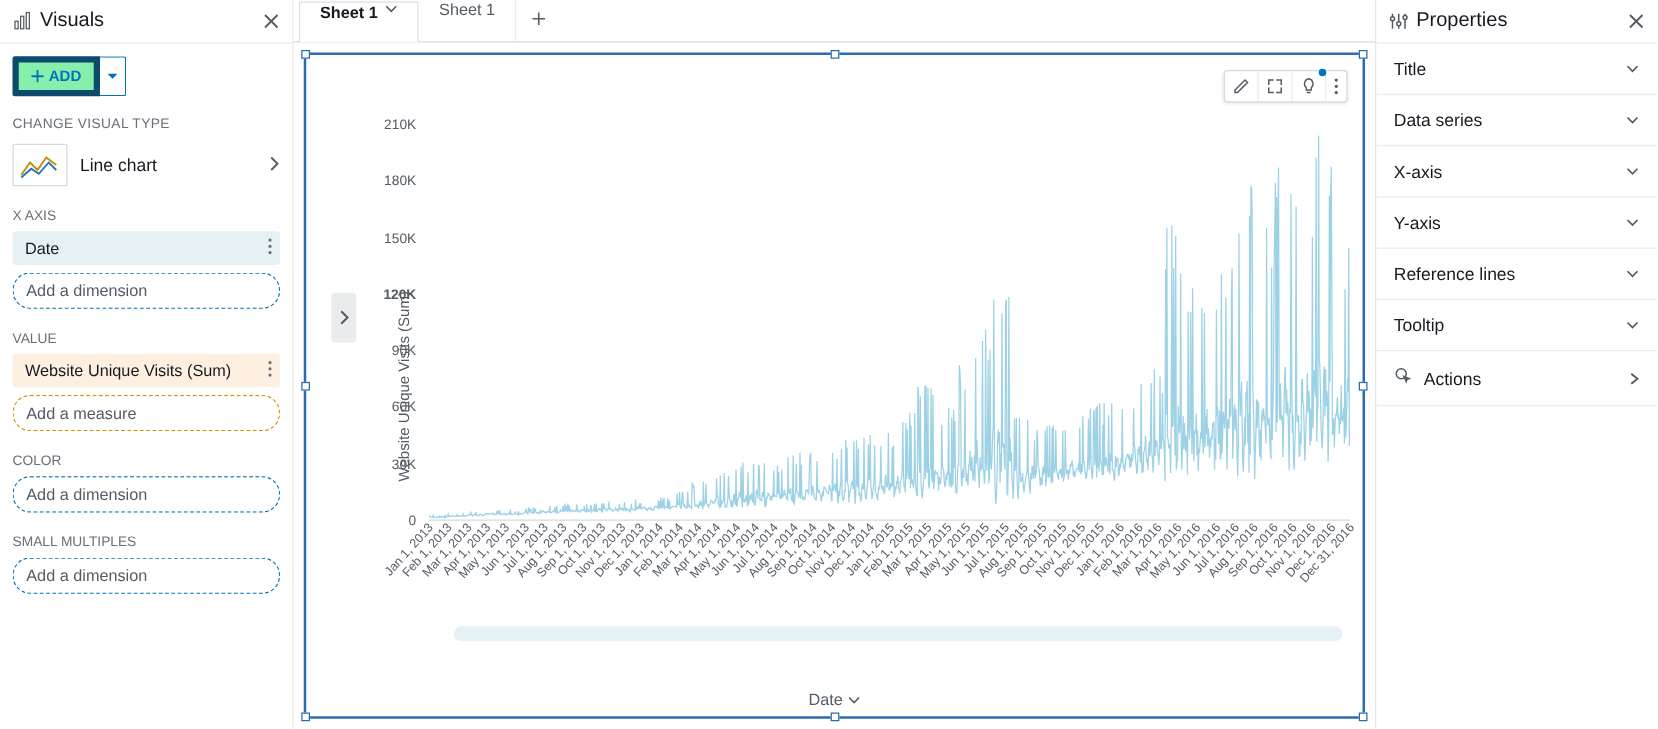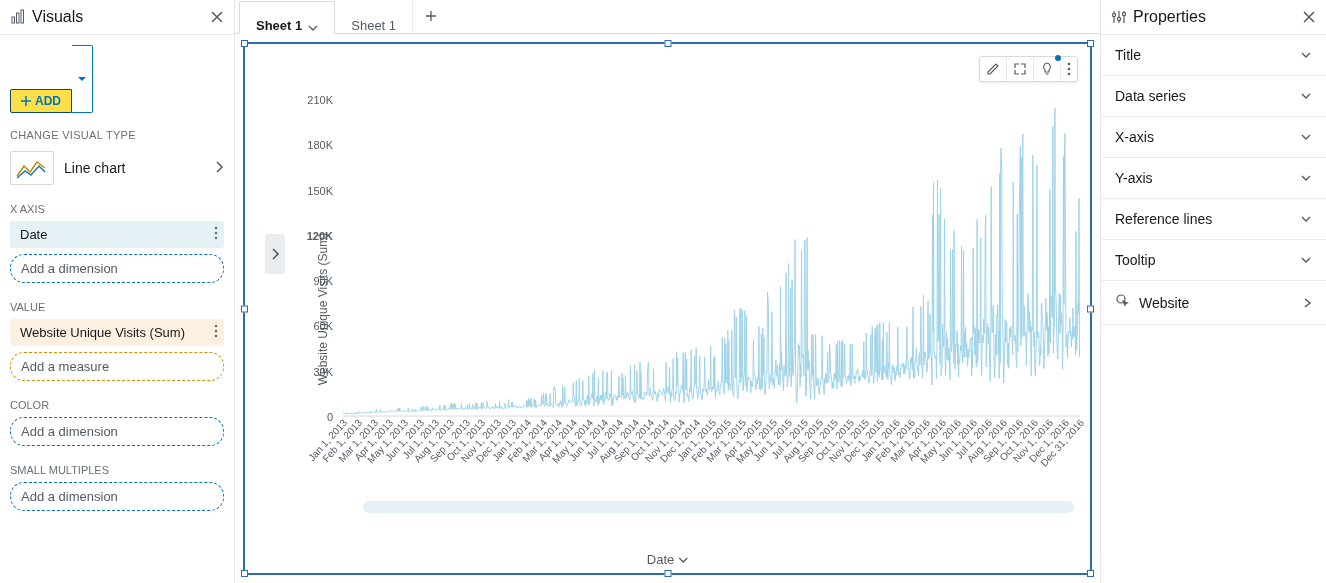--- a/index.html
+++ b/index.html
@@ -8,21 +8,21 @@
 
 
 .panel-left { width: 235px; border-right: 1px solid #e6e6e6; display: flex; flex-direction: column; }
 .panel-header { display: flex; align-items: center; padding: 8px 10px; border-bottom: 1px solid #eaeded; }
 .panel-header .title { font-size: 16px; font-weight: 400; flex: 1; display: flex; align-items: center; gap: 6px; }
 .panel-header svg { flex-shrink: 0; }
 .close-x { cursor: pointer; color: #545b64; }
 .close-x svg { display:block; }
 
 .btn-group { padding: 10px; display: flex; gap: 0; }
-.btn-add { display:flex; align-items:center; gap:4px; border: 1px solid #0c4a6e; color: #0073bb; background:#fde047; padding: 4px 10px; font-size: 12px; border-radius: 2px 0 0 2px; cursor:pointer; font-weight:600;margin-top:44px; }
+.btn-add { display:flex; align-items:center; gap:4px; border: 5px solid #0c4a6e; color: #0073bb; background:#86efac; padding: 4px 10px; font-size: 12px; border-radius: 2px 0 0 2px; cursor:pointer; font-weight:600; }
 .btn-add-drop { border: 1px solid #0073bb; border-left:none; color: #0073bb; background:#fff; padding: 4px 6px; border-radius: 0 2px 2px 0; cursor:pointer; display:flex; align-items:center; }
 
 .section-label { font-size: 11px; color: #687078; letter-spacing: 0.3px; padding: 6px 10px 6px; }
 
 .vis-type-row { display:flex; align-items:center; padding: 4px 10px 14px; cursor:pointer; }
 .vis-type-thumb { width: 44px; height: 34px; border: 1px solid #d5dbdb; border-radius: 2px; display:flex; align-items:center; justify-content:center; margin-right:10px; }
 .vis-type-name { flex:1; font-size: 14px; }
 .chev-right { color: #545b64; }
 
 .field-sec { padding: 4px 10px 8px; }
@@ -33,21 +33,21 @@
 .pill.measure { background: #fdf0e0; color: #16191f; }
 .pill .dots { position:absolute; right:6px; color:#687078; cursor:pointer; }
 
 .pill-dashed { border: 1px dashed; padding: 6px 10px; border-radius: 14px; font-size: 13px; margin-bottom: 6px; cursor:pointer; }
 .pill-dashed.blue { border-color: #0073bb; color: #545b64; }
 .pill-dashed.orange { border-color: #d68f00; color: #545b64; }
 
 
 .center { flex:1; display:flex; flex-direction:column; background:#fff; position:relative; }
 .tabs { display:flex; align-items:center; border-bottom: 1px solid #d5dbdb; height: 34px; padding: 0 4px; background:#fff; }
-.tab { display:flex; align-items:flex-end; gap:6px; padding: 0 16px; height: 100%; font-size:13px; color:#545b64; cursor:pointer; border-right:1px solid #eaeded; }
+.tab { display:flex; align-items:flex-start; gap:6px; padding: 0 16px; height: 100%; font-size:13px; color:#545b64; cursor:pointer; border-right:1px solid #eaeded; }
 .tab.active { font-weight: bold; color:#16191f; background:#fff; border: 1px solid #d5dbdb; border-bottom: 1px solid #fff; border-radius: 2px 2px 0 0; position:relative; top:1px; }
 .tab-add { padding: 0 12px; color:#545b64; cursor:pointer; font-size: 16px; }
 
 .canvas-wrap { flex:1; padding: 8px; overflow:hidden; }
 .visual-frame { position:relative; width: 100%; height: 100%; background:#fff; border: 2px solid #2b6cb0; }
 
 .handle { position:absolute; width:7px; height:7px; background:#fff; border:1px solid #2b6cb0; }
 .h-n { top:-4px; left:50%; transform:translateX(-50%);} .h-s { bottom:-4px; left:50%; transform:translateX(-50%);} 
 .h-w { left:-4px; top:50%; transform:translateY(-50%);} .h-e { right:-4px; top:50%; transform:translateY(-50%);} 
 .h-nw{top:-4px;left:-4px;} .h-ne{top:-4px;right:-4px;} .h-sw{bottom:-4px;left:-4px;} .h-se{bottom:-4px;right:-4px;}
@@ -382,20 +382,20 @@
       </div>
     <div class="prop-item actions">
       <span class="actions-icon">
         <svg width="16" height="16" viewBox="0 0 16 16">
             <g stroke="#545b64" stroke-width="1.2" fill="none">
               <circle cx="6" cy="6" r="4"></circle>
               <path d="M7 7 L14 10 L11 11 L10 14 Z" fill="#545b64" stroke="none"></path>
             </g>
           </svg>
       </span>
-      <span class="lbl">Website</span>
+      <span class="lbl">Actions</span>
       <svg width="10" height="14" viewBox="0 0 10 14">
           <path d="M3 3 L8 7 L3 11" fill="none" stroke="#545b64" stroke-width="1.5"></path>
         </svg>
     </div>
   </div>
 
 </div>
 
 </body></html>

